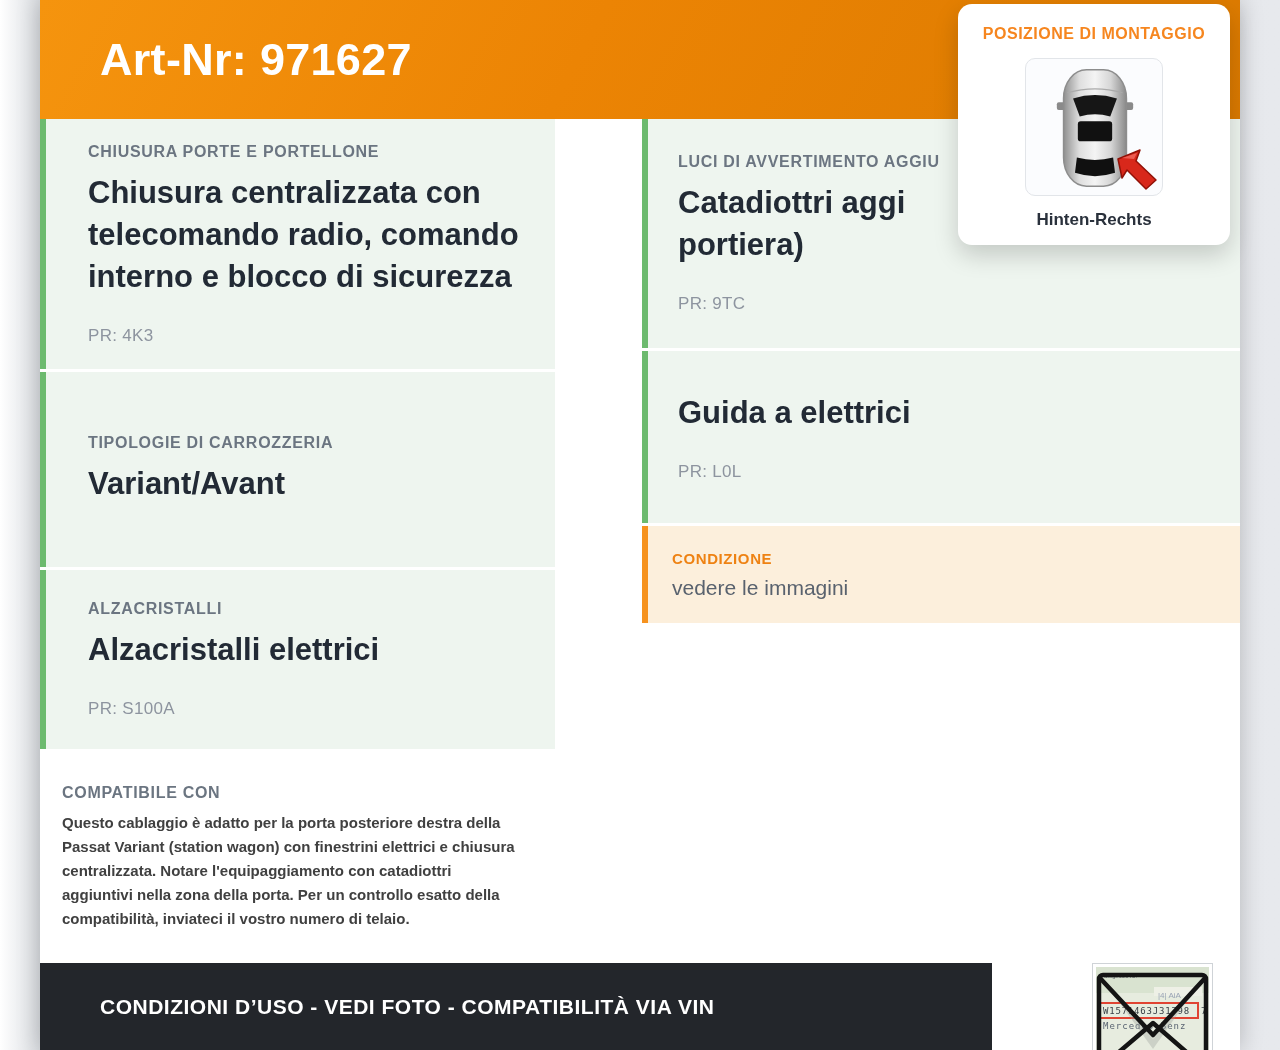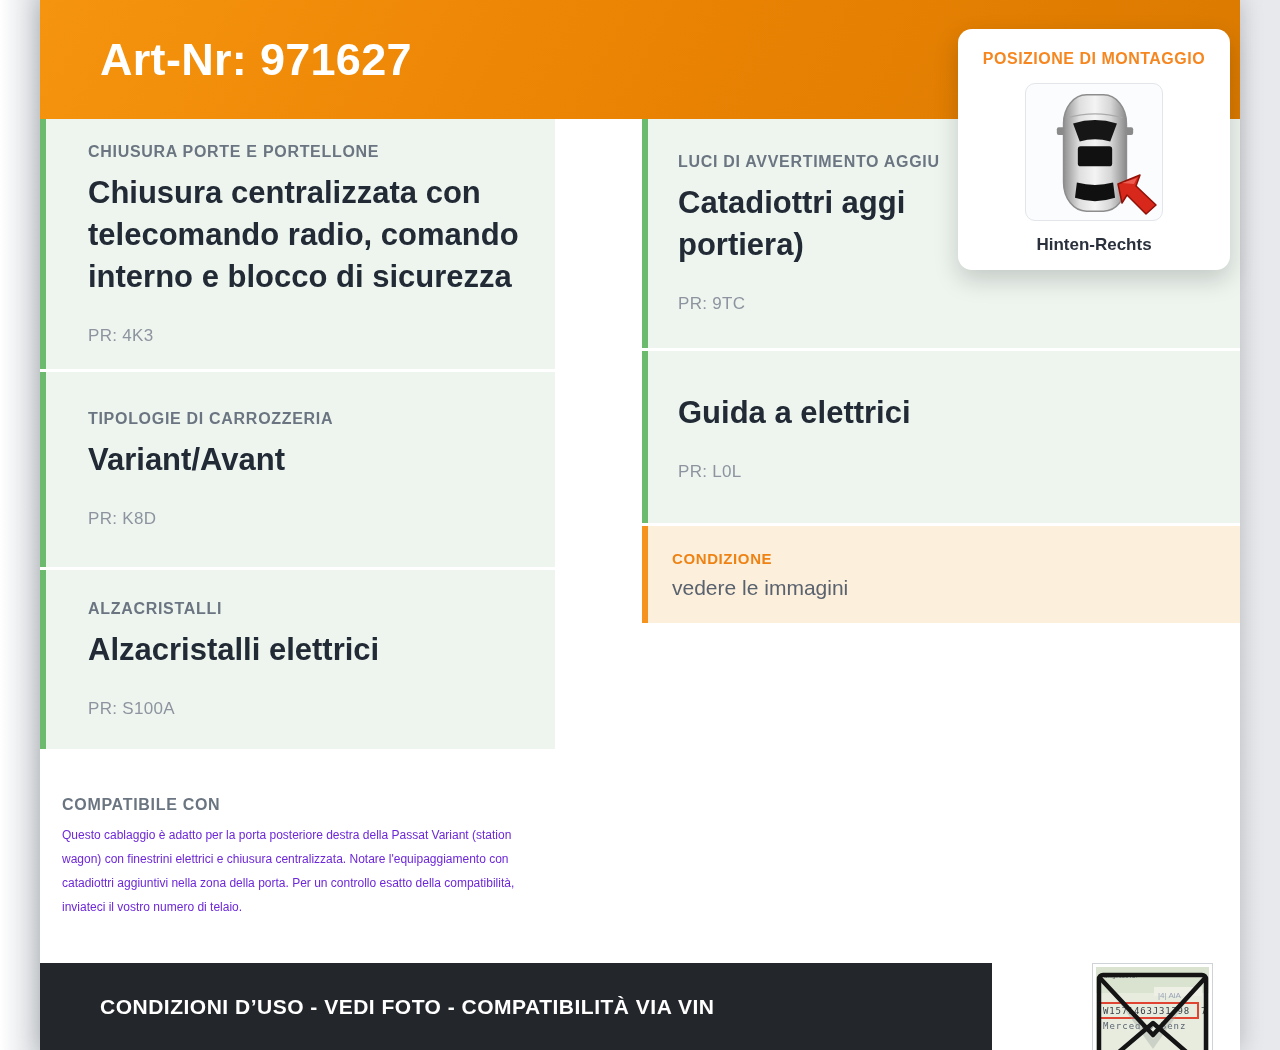--- a/index.html
+++ b/index.html
@@ -46,32 +46,32 @@
   .h-c1 { height:250px; }
   .h-c2 { height:195px; }
   .h-c3 { height:179px; }
   .h-c4 { height:211px; }
   .h-r1 { height:229px; }
   .h-r2 { height:172px; }
   .h-r3 { height:97px;  }
   .h-rf { height:337px; }
   .card.white { background:#ffffff; border-left:none; padding:0 30px 0 22px; }
   .compat-text {
-    font-size:12px; font-weight:normal; color:#6d28d9; line-height:24px; max-width:556px;
+    font-size:15px; font-weight:bold; color:#404040; line-height:24px; max-width:556px;
   }
   .card.white .label { margin-bottom:9px; }
   .card.condition {
     background:#fcefdc; border-left:6px solid #f6921e; padding-left:24px;
   }
   .card.condition .label { color:#ee8213; font-size:15px; letter-spacing:0.6px; margin-bottom:9px; }
   .card.condition .value { font-size:21px; color:#59626e; }
   .card.filler { background:#ffffff; border-left:none; }
   
   .overlay {
-    position:absolute; left:918px; top:29px; width:272px; height:241px;
+    position:absolute; left:918px; top:4px; width:272px; height:241px;
     background:#ffffff; border-radius:14px; z-index:5;
     box-shadow:0 10px 24px rgba(0,0,0,0.18);
     text-align:center;
   }
   .overlay-label {
     margin-top:21px; color:#f6861f; font-size:16px; font-weight:bold; letter-spacing:0.5px;
   }
   .car-box {
     width:138px; height:138px; margin:15px auto 0;
     background:#fbfcfe; border:1px solid #e2e5e9; border-radius:10px;
@@ -108,21 +108,20 @@
 
     <div class="col col-left">
       <section class="card h-c1">
         <div class="label">CHIUSURA PORTE E PORTELLONE</div>
         <div class="title">Chiusura centralizzata con telecomando radio, comando interno e blocco di sicurezza</div>
         <div class="pr">PR: 4K3</div>
       </section>
       <section class="card h-c2">
         <div class="label">TIPOLOGIE DI CARROZZERIA</div>
         <div class="title nowrap">Variant/Avant</div>
-        <div class="pr">PR: K8D</div>
       </section>
       <section class="card h-c3">
         <div class="label">ALZACRISTALLI</div>
         <div class="title nowrap">Alzacristalli elettrici</div>
         <div class="pr">PR: S100A</div>
       </section>
       <section class="card white h-c4">
         <div class="label">COMPATIBILE CON</div>
         <p class="compat-text">Questo cablaggio è adatto per la porta posteriore destra della Passat Variant (station wagon) con finestrini elettrici e chiusura centralizzata. Notare l'equipaggiamento con catadiottri aggiuntivi nella zona della porta. Per un controllo esatto della compatibilità, inviateci il vostro numero di telaio.</p>
       </section>

